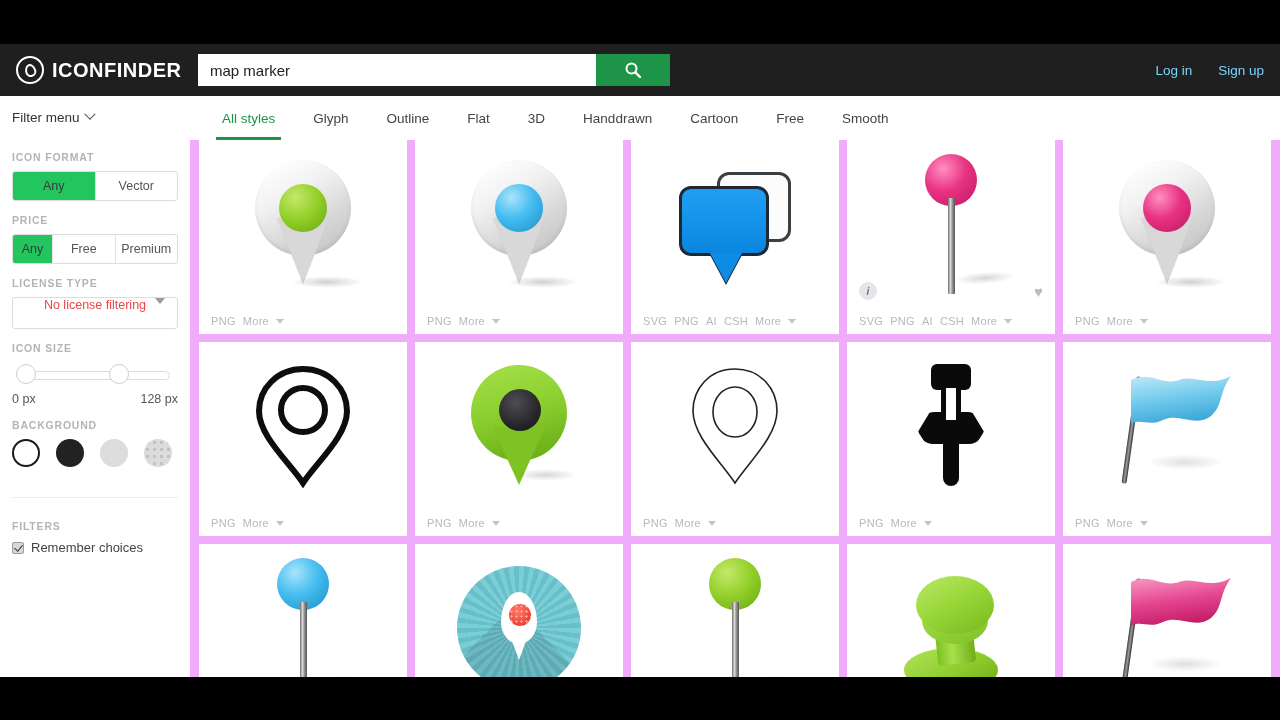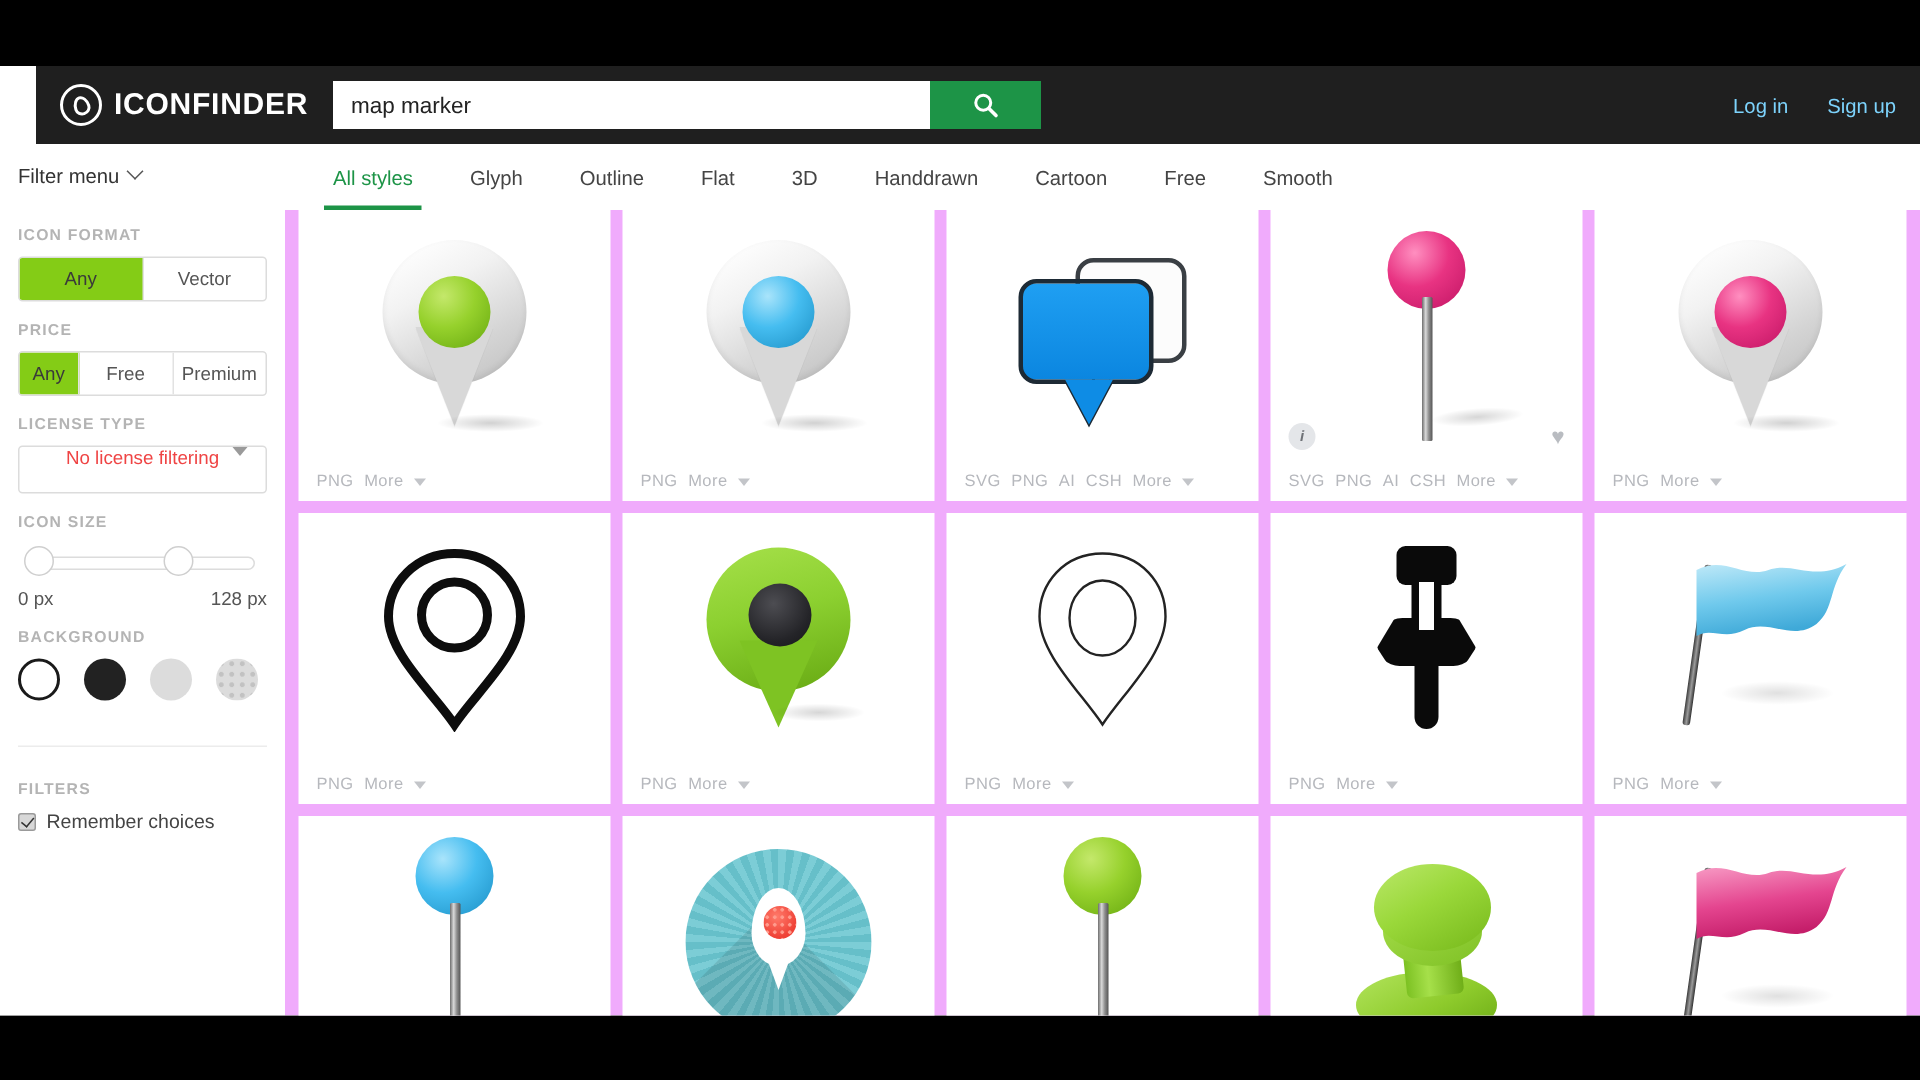--- a/index.html
+++ b/index.html
@@ -9,21 +9,21 @@
 
   .screen { position:relative; width:1280px; height:720px; background:#000; }
 
   
   .letterbox-top { position:absolute; left:0; top:0; width:1280px; height:44px; background:#000; }
   .letterbox-bottom { position:absolute; left:0; top:677px; width:1280px; height:43px; background:#000; }
 
   .viewport { position:absolute; left:0; top:44px; width:1280px; height:633px; background:#fff; overflow:hidden; }
 
   
-  .header { position:relative; height:52px; background:#1f1f1f; display:flex; align-items:center;margin-left:24px; }
+  .header { position:relative; height:52px; background:#1f1f1f; display:flex; align-items:center; }
   .brand { display:flex; align-items:center; gap:8px; padding-left:16px; width:190px; }
   .brand-mark { width:28px; height:28px; border-radius:50%; border:2.5px solid #fff;
                 display:flex; align-items:center; justify-content:center; flex:none; }
   .brand-mark i { display:block; width:11px; height:13px; border-radius:50% 50% 50% 50%/60% 60% 40% 40%;
                   border:2.5px solid #fff; transform:rotate(-18deg); }
   .brand-text { color:#fff; font-size:20px; font-weight:bold; letter-spacing:0.5px; white-space:nowrap; }
 
   .searchwrap { display:flex; height:32px; margin-left:8px; }
   .searchwrap input { width:398px; height:32px; border:none; outline:none; background:#fff;
                       font-size:15px; color:#222; padding:0 12px; font-family:"Liberation Sans", sans-serif; }
@@ -40,21 +40,21 @@
   
   .sidebar { width:190px; flex:none; background:#fff; padding:0 12px; position:relative; }
   .filter-menu { display:flex; align-items:center; gap:6px; height:42px; font-size:13.5px; color:#333; cursor:pointer; }
   .caret-dn { width:8px; height:8px; border-right:1.6px solid #555; border-bottom:1.6px solid #555;
               transform:rotate(45deg) translate(-2px,-2px); }
   .sec-label { font-size:10.5px; color:#b4b4b4; letter-spacing:0.8px; margin:13px 0 8px; font-weight:bold; }
   .seg { display:flex; border:1px solid #dcdcdc; border-radius:3px; overflow:hidden; height:30px; background:#fff; }
   .seg div { flex:1; display:flex; align-items:center; justify-content:center; font-size:12.5px;
              color:#555; cursor:pointer; border-right:1px solid #e2e2e2; }
   .seg div:last-child { border-right:none; }
-  .seg div.on { background:#84cc16; color:#3a3a3a;text-align:center; }
+  .seg div.on { background:#22c55e; color:#3a3a3a;text-align:center; }
   .seg.price div:nth-child(1){ flex:0 0 40px; }
 
   .select { height:32px; border:1px solid #dcdcdc; border-radius:3px; display:flex; align-items:flex-start;
             justify-content:center; position:relative; font-size:12.5px; color:#ef4444; cursor:pointer; background:#fff; }
   .select .caret { position:absolute; right:12px; width:0; height:0; border-left:5px solid transparent;
                    border-right:5px solid transparent; border-top:6px solid #9a9a9a; }
 
   .slider { position:relative; height:26px; margin-top:6px; }
   .slider .track { position:absolute; left:8px; right:8px; top:9px; height:9px; border:1px solid #dcdcdc;
                    border-radius:6px; background:#fff; }

